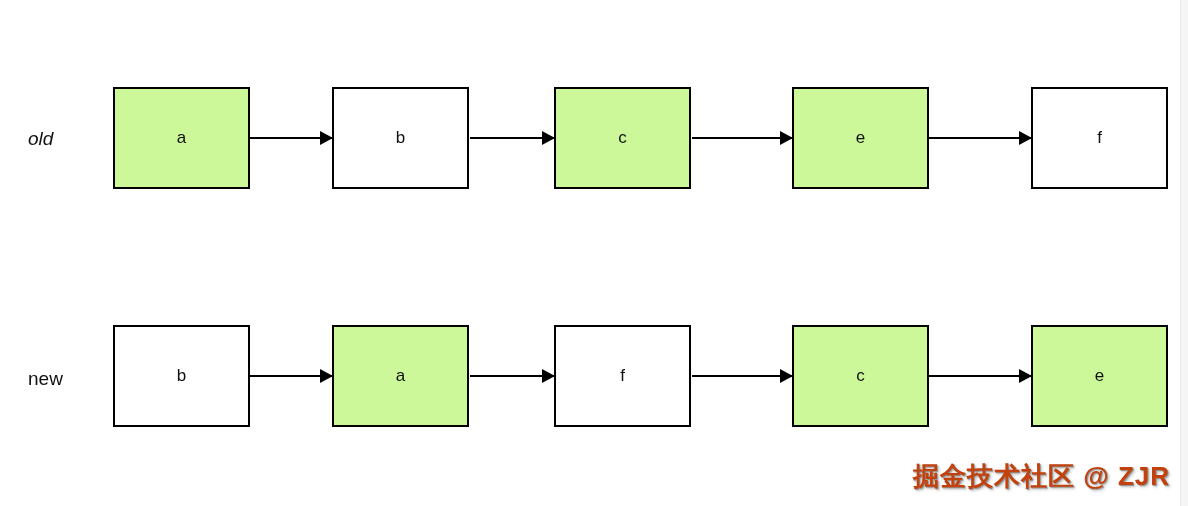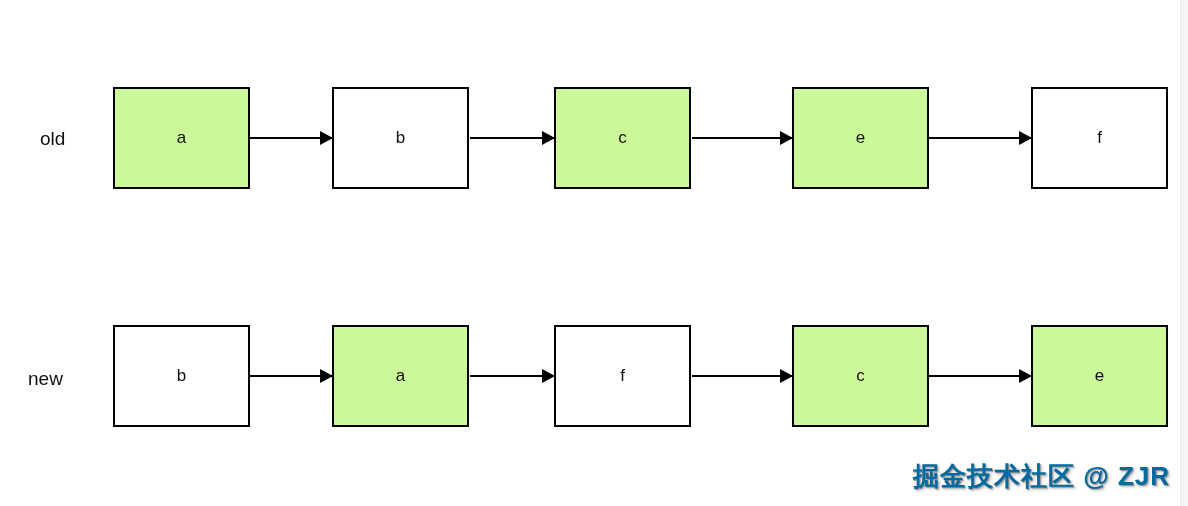--- a/index.html
+++ b/index.html
@@ -14,21 +14,21 @@
     height: 506px;
     background: #ffffff;
     overflow: hidden;
   }
   .row-label {
     position: absolute;
     font-size: 19px;
     color: #111111;
     line-height: 22px;
   }
-  .row-label.r0 { left: 40px; top: 128px; }
+  .row-label.r0 { left: 28px; top: 128px; font-style: italic; }
   .row-label.r1 { left: 28px; top: 368px; }
 
   .node {
     position: absolute;
     width: 137px;
     height: 102px;
     border: 2px solid #000000;
     box-sizing: border-box;
     display: flex;
     align-items: center;
@@ -66,21 +66,21 @@
   .g1 { left: 470px; width: 84px; }
   .g2 { left: 692px; width: 100px; }
   .g3 { left: 929px; width: 102px; }
 
   .watermark {
     position: absolute;
     right: 18px;
     bottom: 12px;
     font-size: 26px;
     font-weight: bold;
-    color: #0369a1;
+    color: #c2410c;
     text-shadow: 1px 1px 1px #8f8f8f, 2px 2px 3px rgba(0,0,0,0.25);
     letter-spacing: 1px;
     white-space: nowrap;
   }
   .scroll-track {
     position: absolute;
     right: 0;
     top: 0;
     width: 7px;
     height: 100%;

